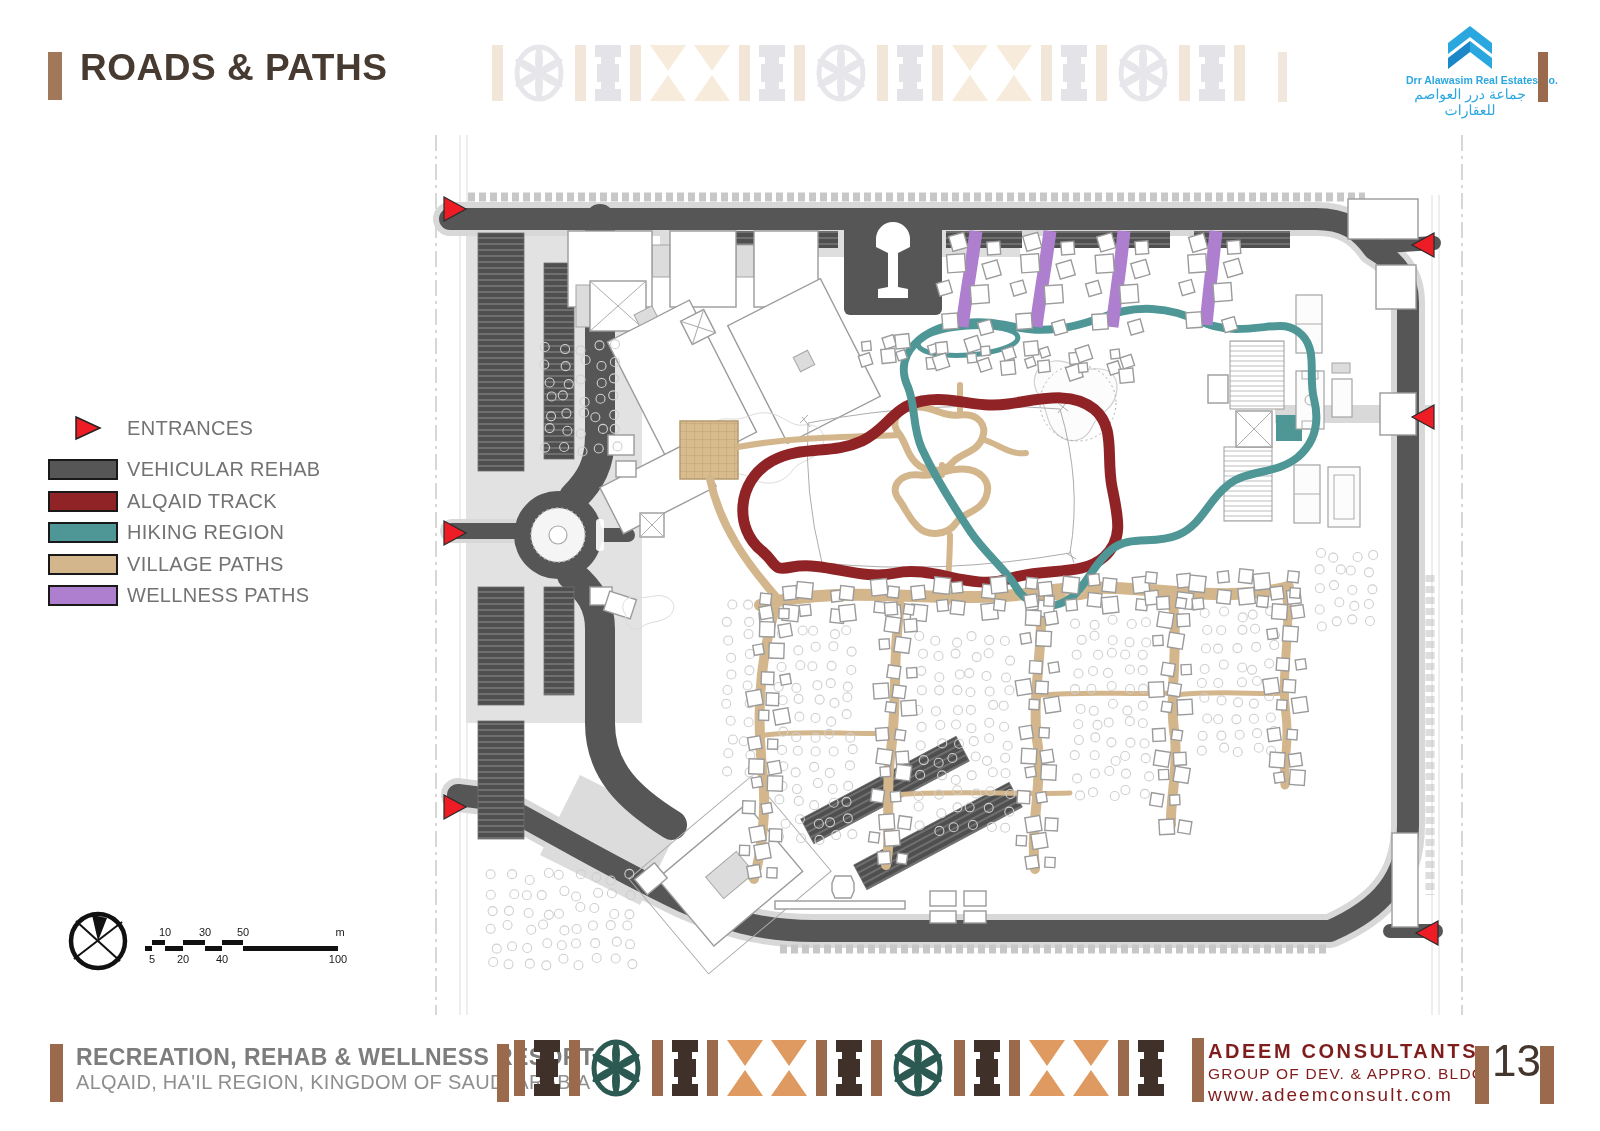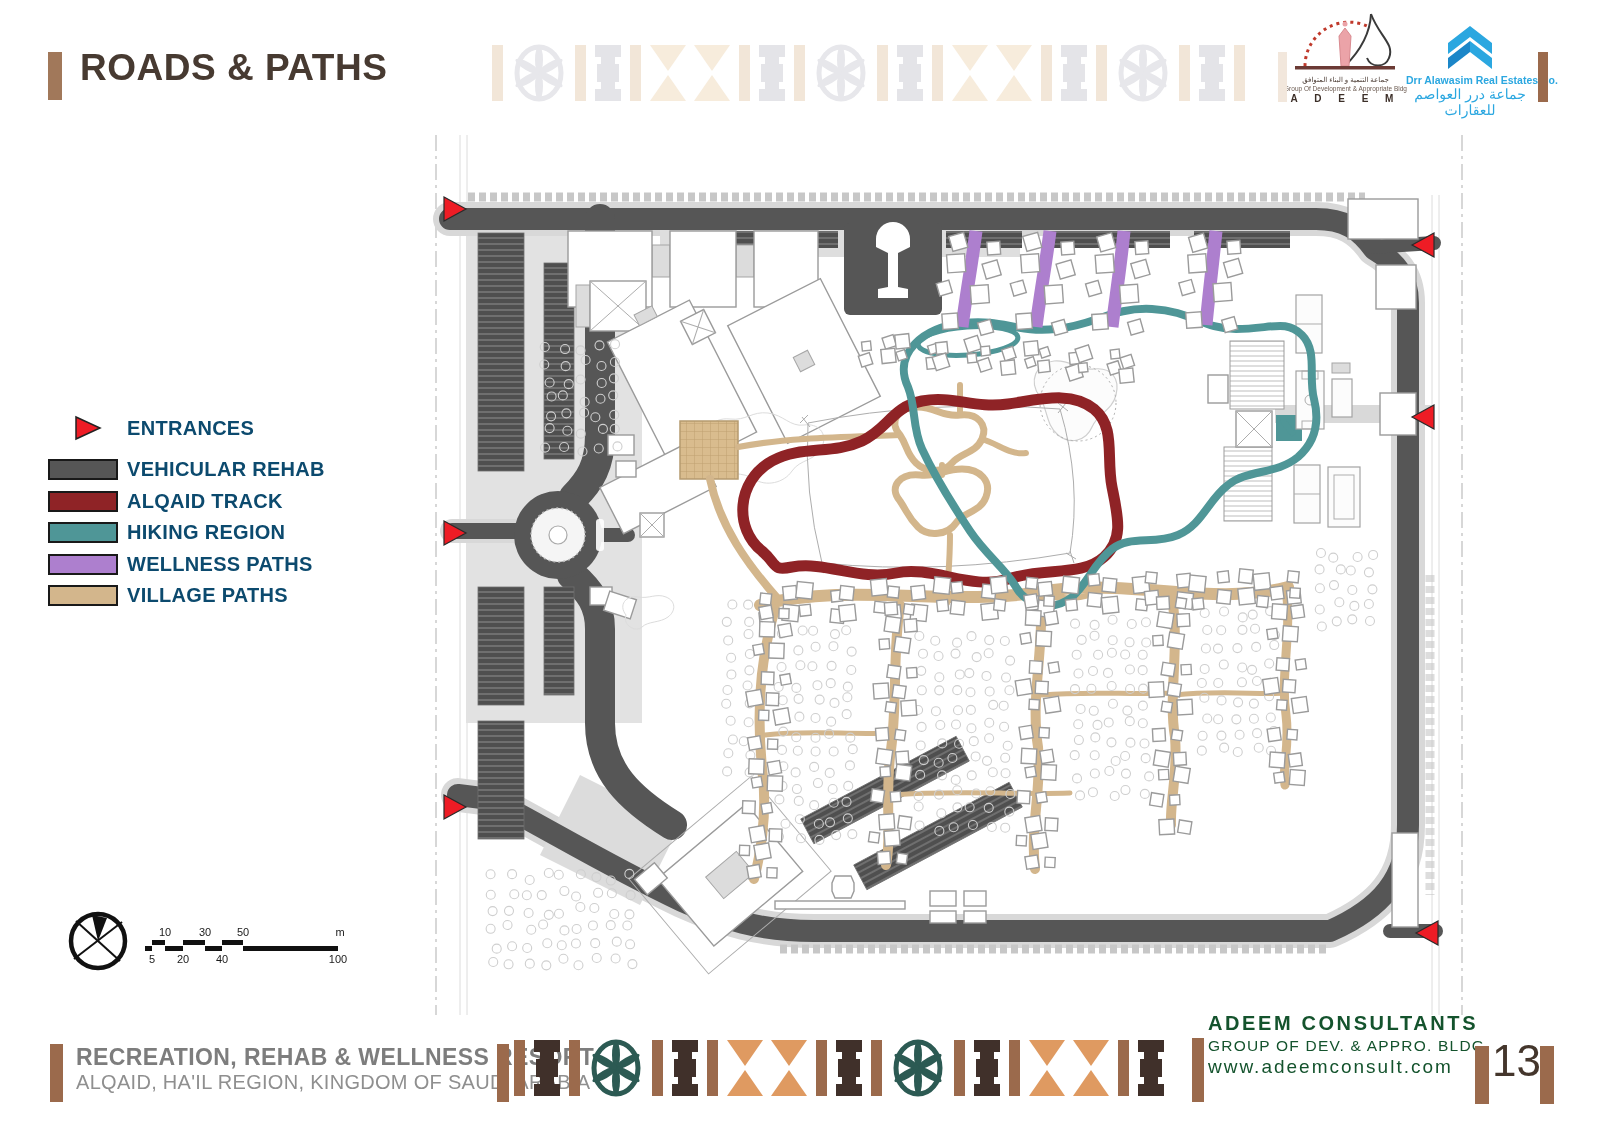--- a/index.html
+++ b/index.html
@@ -18,29 +18,29 @@
   .adeem-word{font-size:10px;letter-spacing:7px;color:#3c2f28;font-weight:700;text-align:center}
   .alaw-name{font-size:10.5px;color:#2ba7e0;font-weight:700;text-align:center;white-space:nowrap}
   .alaw-ar{font-size:14px;color:#2ba7e0;text-align:center;direction:rtl}
 
   
   #legend{left:48px;top:408px;width:300px}
   .lg-row{display:flex;align-items:center;height:31.5px}
   .lg-row.first{height:40px;margin-bottom:6px}
   .lg-ico{width:79px;display:flex;align-items:center}
   .lg-swatch{width:70px;height:21px;border:2px solid #191919;box-sizing:border-box}
-  .lg-label{font-size:20px;font-weight:700;letter-spacing:.3px;color:#0c4a6e;white-space:nowrap}
+  .lg-label{font-size:20px;font-weight:400;letter-spacing:.3px;color:#737373;white-space:nowrap}
 
   
   #f-bar-l{left:50px;top:1044px;width:13px;height:58px;background:#9b6a4c}
   #f-bar-r{left:497px;top:1044px;width:12px;height:58px;background:#9b6a4c}
   #f-title{left:76px;top:1044px;font-size:23px;font-weight:700;color:#7d7d7d;letter-spacing:.4px;white-space:nowrap}
   #f-loc{left:76px;top:1071px;font-size:20px;font-weight:400;color:#8f8f8f;letter-spacing:.3px;white-space:nowrap}
   #f-div{left:1192px;top:1038px;width:12px;height:64px;background:#9b6a4c}
-  #company{left:1208px;top:1012px;width:240px;text-align:left;color:#14532d}
+  #company{left:1208px;top:1040px;width:240px;text-align:left;color:#7f1d1d}
   #company .c1{font-size:20px;font-weight:700;letter-spacing:2.6px;white-space:nowrap}
   #company .c2{font-size:15.5px;letter-spacing:1.2px;margin-top:2px;white-space:nowrap}
   #company .c3{font-size:19px;letter-spacing:2px;margin-top:1px;white-space:nowrap}
   #pg-bar1{left:1475px;top:1046px;width:14px;height:58px;background:#9b6a4c}
   #pg-bar2{left:1540px;top:1046px;width:14px;height:58px;background:#9b6a4c}
   #pg-num{left:1492px;top:1036px;font-size:44px;font-weight:400;color:#44362c}
 
   
   .sc-t{font-size:11px;fill:#1a1a1a;font-family:"Liberation Sans",sans-serif}
 
@@ -155,33 +155,20 @@
         <rect width="11" height="56" fill="#f2e6d8"></rect>
       </g>
       <g transform="translate(707,5)">
         <polygon fill="#e4e4e8" points="0,0 26,0 26,12 20,12 20,19 24,19 24,37 20,37 20,44 26,44 26,56 0,56 0,44 6,44 6,37 2,37 2,19 6,19 6,12 0,12"></polygon>
       </g>
       <g transform="translate(742,5)">
         <rect width="11" height="56" fill="#f2e6d8"></rect>
       </g>
     </svg>
 
-  <div class="abs" style="left:1283px;top:10px;width:125px">
-    <svg width="125" height="62" viewBox="0 0 125 62">
-      <path d="M22,56 A44,44 0 0 1 84,16" fill="none" stroke="#c0392b" stroke-width="3" stroke-dasharray="3 4"></path>
-      <path d="M88,4 C87,26 76,42 62,56" fill="none" stroke="#3a3a3a" stroke-width="2"></path>
-      <path d="M88,4 C96,26 112,34 106,48 C102,58 88,58 84,48" fill="none" stroke="#3a3a3a" stroke-width="2"></path>
-      <polygon points="56,26 62,18 68,26 66,56 58,56" fill="#eba3a8" stroke="#d98a90" stroke-width="1"></polygon>
-      <circle cx="62" cy="14" r="2.5" fill="#eba3a8"></circle>
-      <rect x="12" y="56" width="100" height="3.5" fill="#6b3a35"></rect>
-    </svg>
-    <div class="adeem-txt">جماعة التنمية و البناء المتوافق</div>
-    <div class="adeem-txt" style="font-size:6.5px;color:#6b5a50">Group Of Development &amp; Appropriate Bldg</div>
-    <div class="adeem-word">A D E E M</div>
-  </div>
 
   <div class="abs" style="left:1406px;top:24px;width:128px">
     <svg width="128" height="50" viewBox="0 0 128 50" style="display:block">
       <g transform="translate(40,0)">
         <polygon points="24,2 46,19 46,30 24,13 2,30 2,19" fill="#2ba7e0"></polygon>
         <polygon points="2,34 2,45 24,28 24,17" fill="#1b86c8"></polygon>
         <polygon points="46,34 46,45 24,28 24,17" fill="#2ba7e0"></polygon>
         <polygon points="10,38 24,48 38,38 38,46 24,50 10,46" fill="#1b86c8" opacity="0"></polygon>
       </g>
     </svg>
@@ -213,29 +200,29 @@
       <span class="lg-label">ALQAID TRACK</span>
     </div>
     <div class="lg-row">
       <span class="lg-ico">
           <span class="lg-swatch" style="background: rgb(79, 150, 151);"></span>
         </span>
       <span class="lg-label">HIKING REGION</span>
     </div>
     <div class="lg-row">
       <span class="lg-ico">
+          <span class="lg-swatch" style="background: rgb(211, 182, 140);"></span>
+        </span>
+      <span class="lg-label">VILLAGE PATHS</span>
+    </div>
+    <div class="lg-row">
+      <span class="lg-ico">
           <span class="lg-swatch" style="background: rgb(173, 127, 206);"></span>
         </span>
       <span class="lg-label">WELLNESS PATHS</span>
-    </div>
-    <div class="lg-row">
-      <span class="lg-ico">
-          <span class="lg-swatch" style="background: rgb(211, 182, 140);"></span>
-        </span>
-      <span class="lg-label">VILLAGE PATHS</span>
     </div>
   </div>
 
   <svg class="abs" id="map" style="left:430px;top:135px" width="1075" height="880" viewBox="0 0 1075 880">
     <defs>
       <pattern id="pt" width="10" height="6" patternUnits="userSpaceOnUse">
         <rect width="10" height="6" fill="#4f4f4f"></rect>
           <line x1="0" y1="1" x2="10" y2="1" stroke="#8f8f8f" stroke-width="1"></line>
       </pattern>
       <pattern id="roofh" width="8" height="5" patternUnits="userSpaceOnUse">

